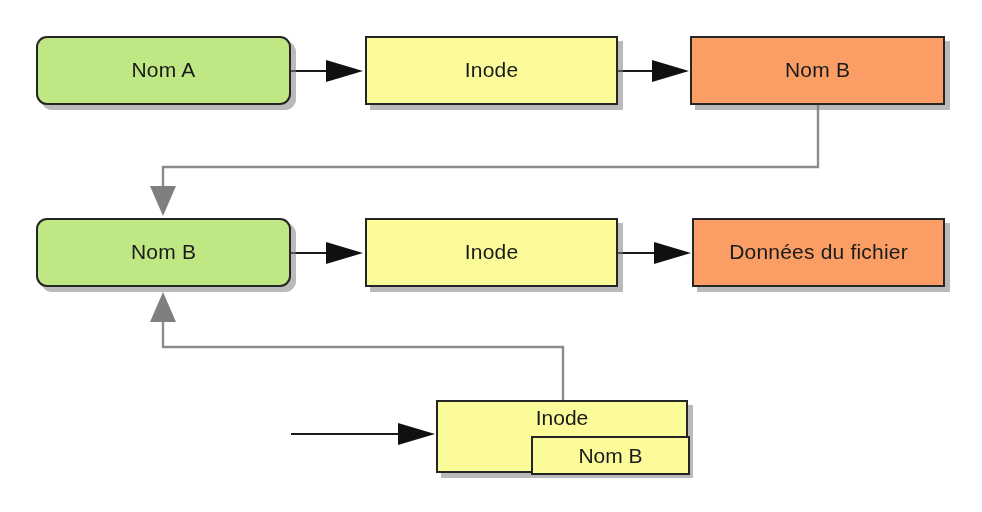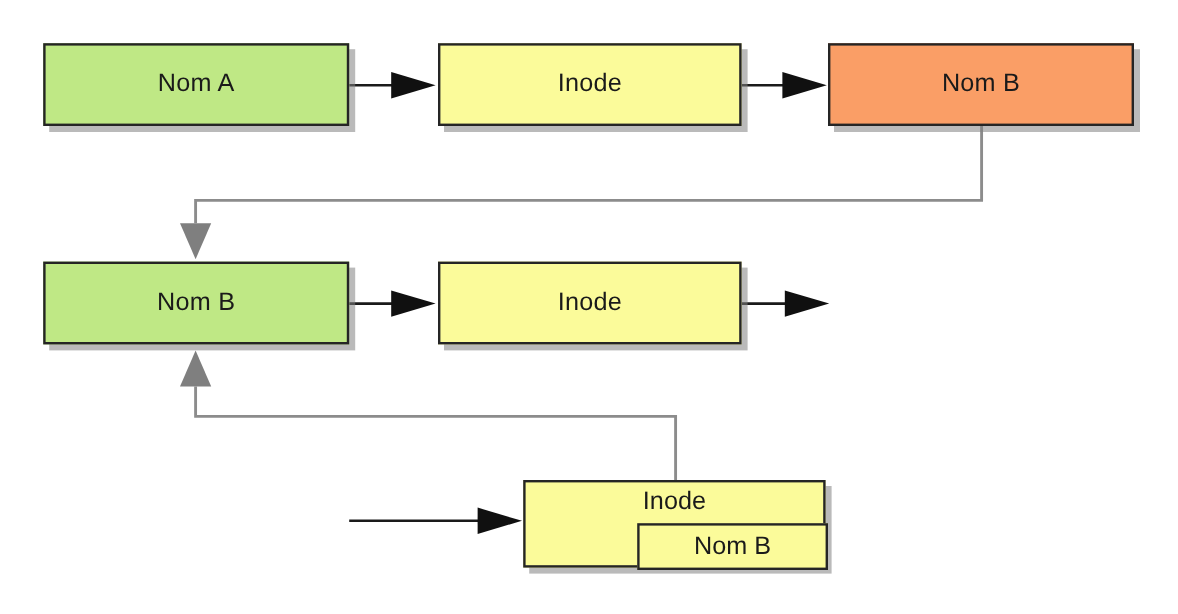--- a/index.html
+++ b/index.html
@@ -35,21 +35,21 @@
     align-items: center;
     justify-content: center;
     text-align: center;
     font-size: 21px;
     line-height: 1.18;
     color: #1a1a1a;
     letter-spacing: 0.2px;
     box-shadow: 5px 5px 0 0 rgba(130,130,130,0.55);
     z-index: 2;
   }
-  .node.green  { background: #bfe885; }
+  .node.green  { background: #bfe885; border-radius: 11px; }
   .node.yellow { background: #fbfb9a; }
   .node.orange { background: #fa9e66; }
 
   .composite {
     position: absolute;
     box-sizing: border-box;
     border: 2px solid #252525;
     background: #fbfb9a;
     box-shadow: 5px 5px 0 0 rgba(130,130,130,0.55);
     z-index: 2;
@@ -134,20 +134,23 @@
   </div>
 
   <div class="node green" style="left:36px; top:218px; width:255px; height:69px;">
     <span>Nom B</span>
   </div>
 
   <div class="node yellow" style="left:365px; top:218px; width:253px; height:69px;">
     <span>Inode</span>
   </div>
 
+  <div class="node orange" style="left:692px; top:218px; width:253px; height:69px;">
+    <span>Données du fichier</span>
+  </div>
 
 
   <div class="composite" style="left:436px; top:400px; width:252px; height:73px;">
     <div class="composite-title">Inode</div>
     <div class="composite-inner" style="left:93px; top:34px; width:159px; height:39px;">
       <span>Nom B</span>
     </div>
   </div>
 
 </div>

